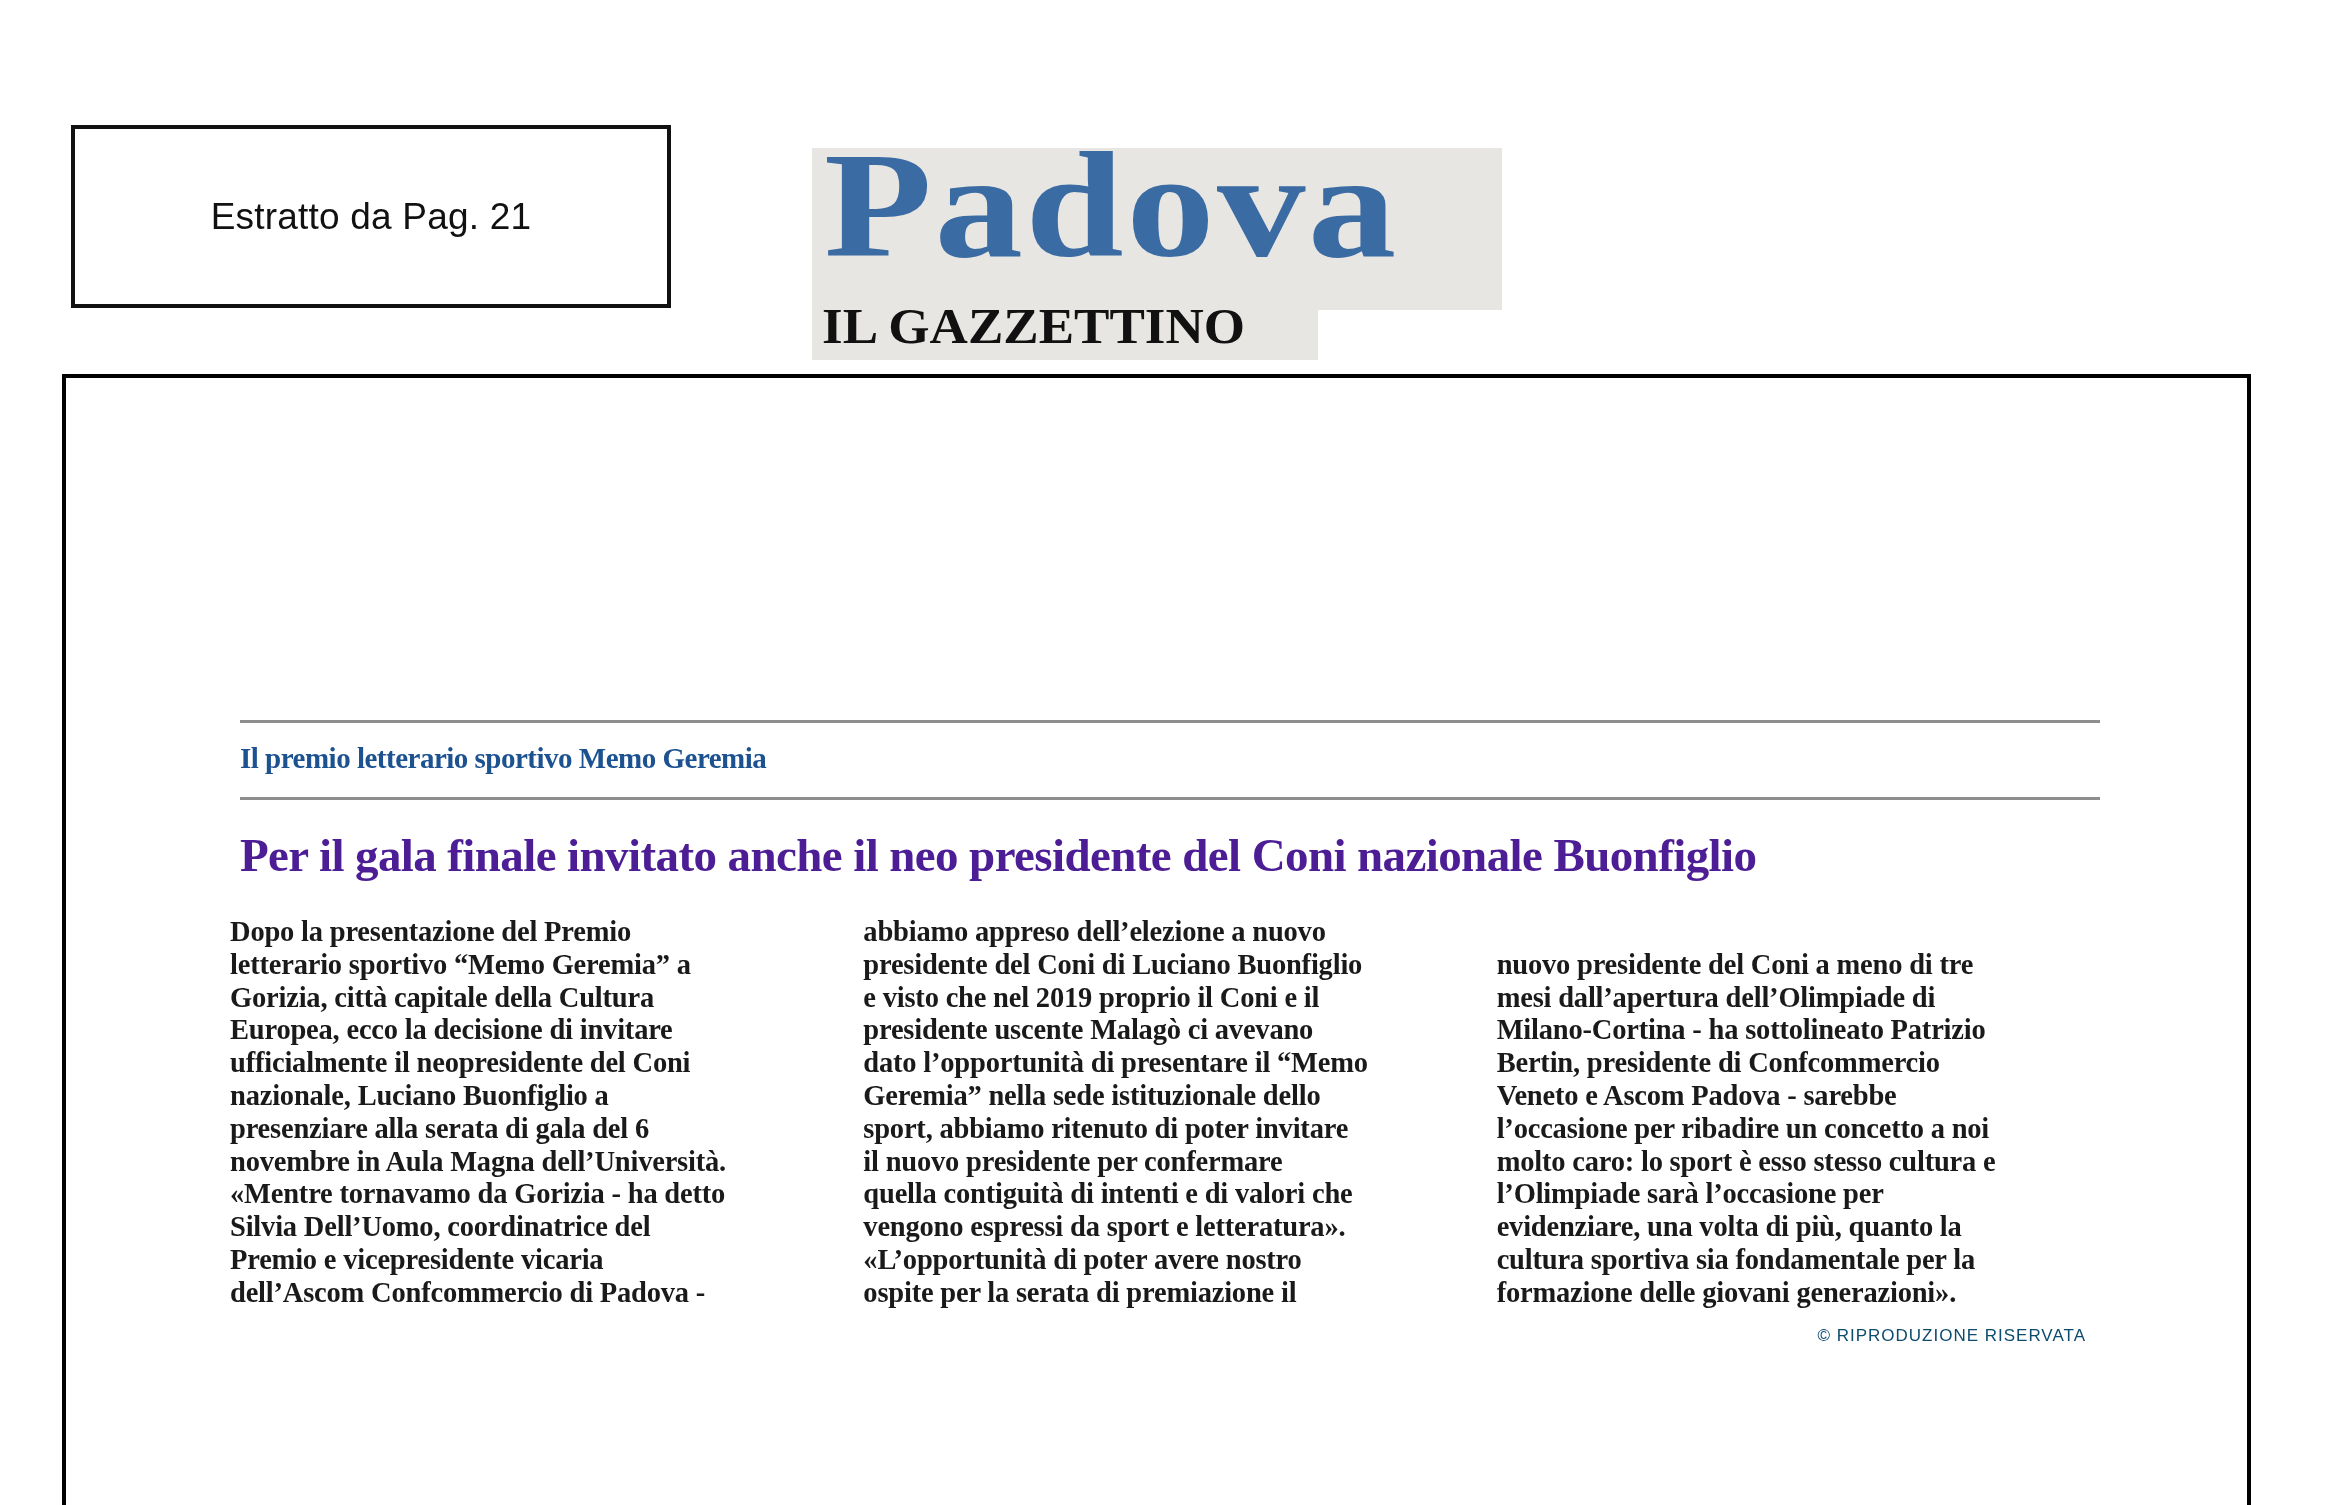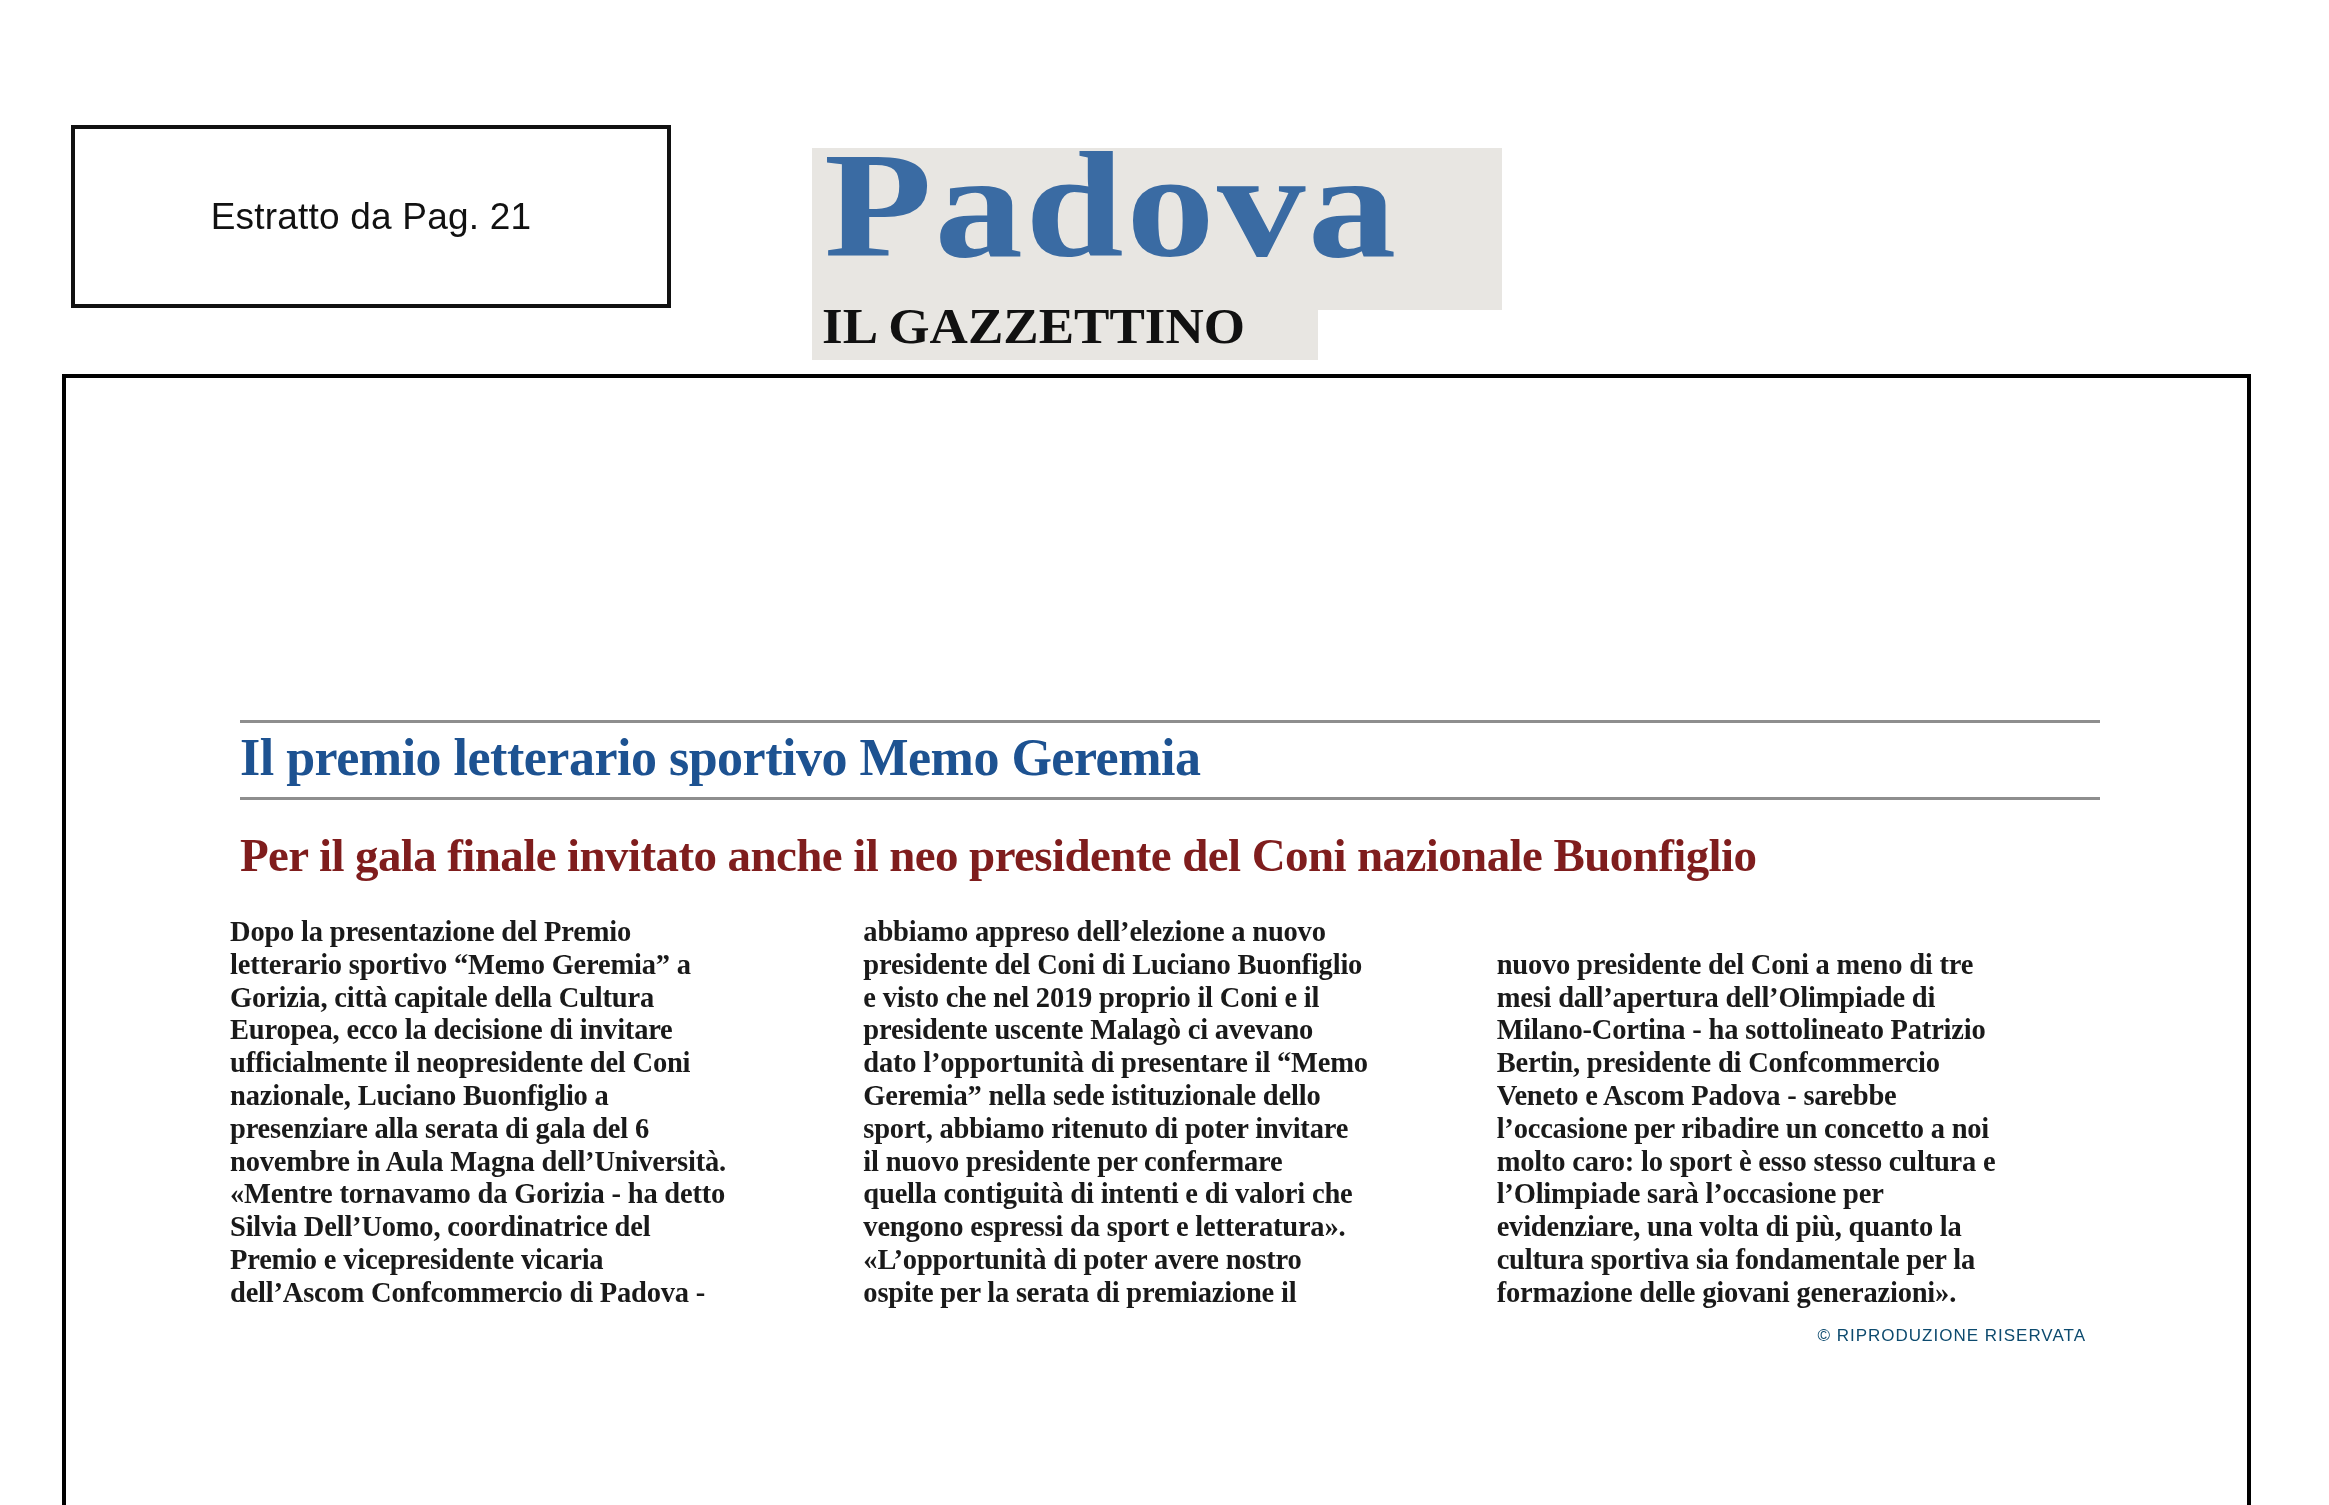--- a/index.html
+++ b/index.html
@@ -50,29 +50,29 @@
     background:#fff;
   }
 
   
   .rule{position:absolute;height:3px;background:#8e8e8e;width:1860px;left:240px;}
   .rule-1{top:720px;}
   .rule-2{top:797px;}
   .kicker{
     position:absolute;left:240px;top:727px;
     font-family:"Liberation Serif",serif;font-weight:700;
-    font-size:52px;line-height:62px;
+    font-size:29px;line-height:62px;
     color:#1d5291;letter-spacing:-0.5px;
     white-space:nowrap;
   }
   .headline{
     position:absolute;left:240px;top:822px;width:1865px;
     font-family:"Liberation Serif",serif;font-weight:700;
     font-size:47px;line-height:66px;
-    color:#7f1d1d;letter-spacing:-0.6px;
+    color:#4c1d95;letter-spacing:-0.6px;
     white-space:nowrap;
   }
   .cols{
     position:absolute;left:230px;top:916px;width:1862px;
     display:grid;grid-template-columns:1fr 1fr 1fr;column-gap:38px;
   }
   .col{
     font-family:"Liberation Serif",serif;font-weight:700;
     font-size:28.5px;line-height:32.8px;
     letter-spacing:-0.2px;color:#1a1a1a;

